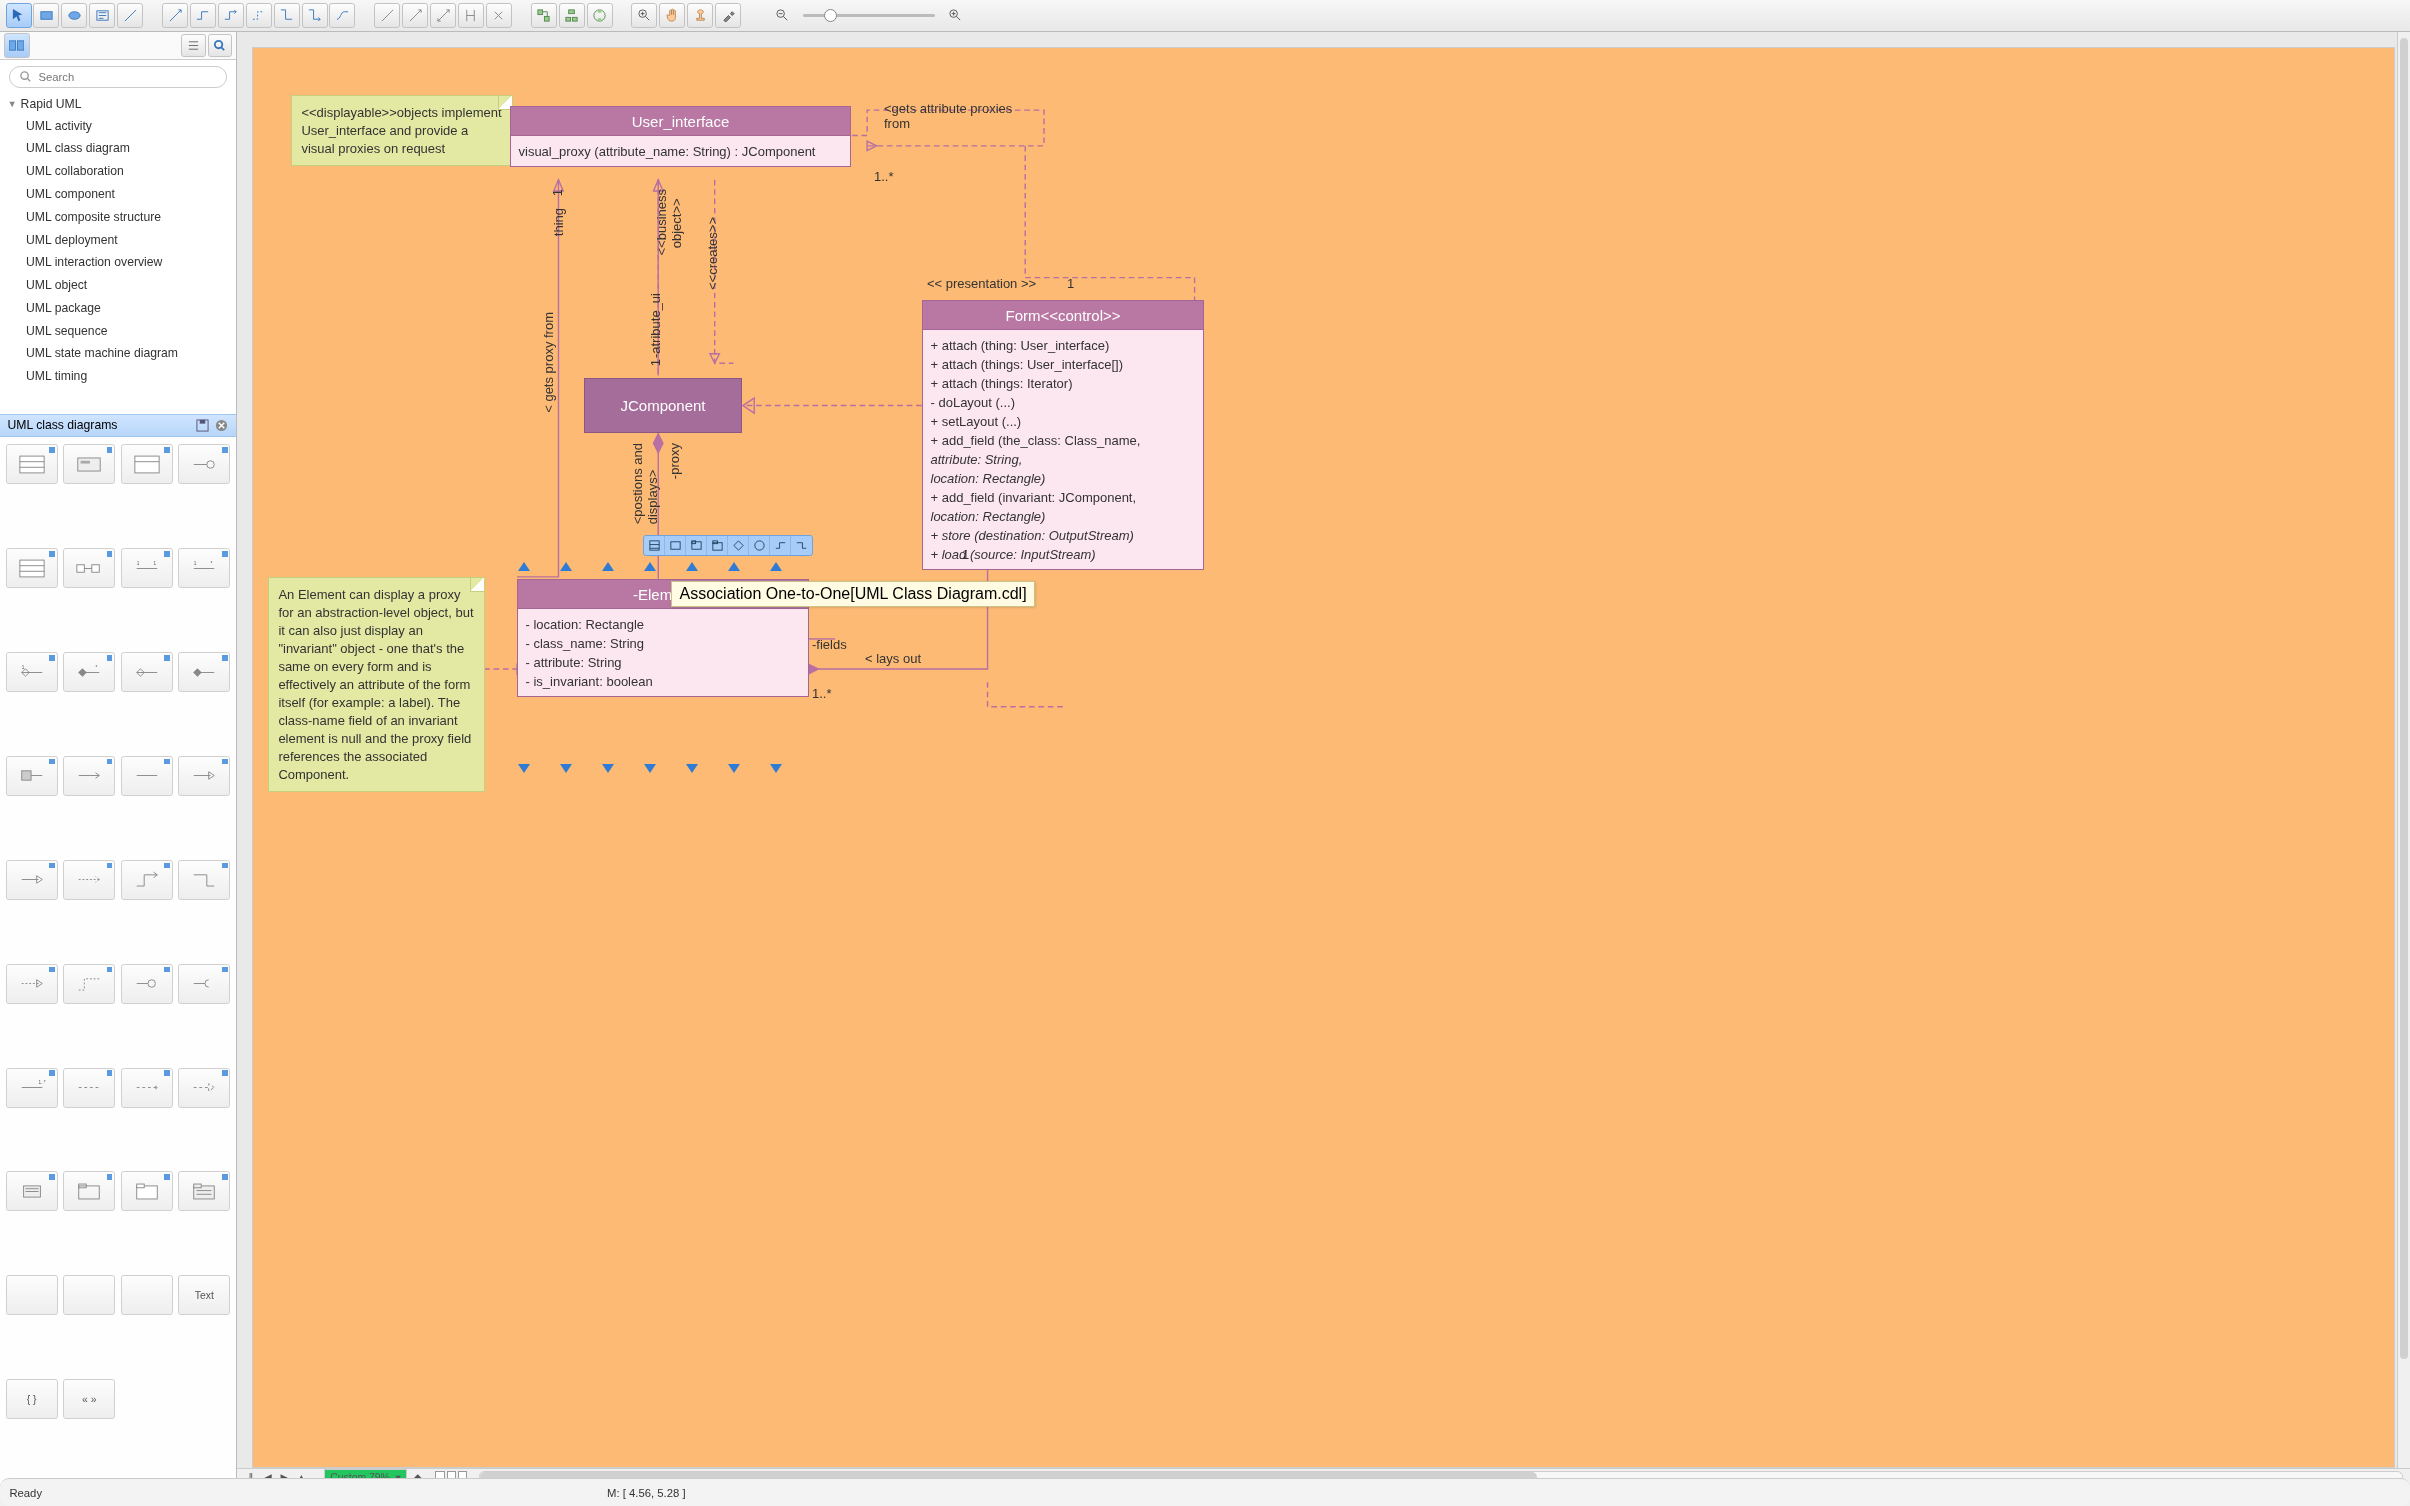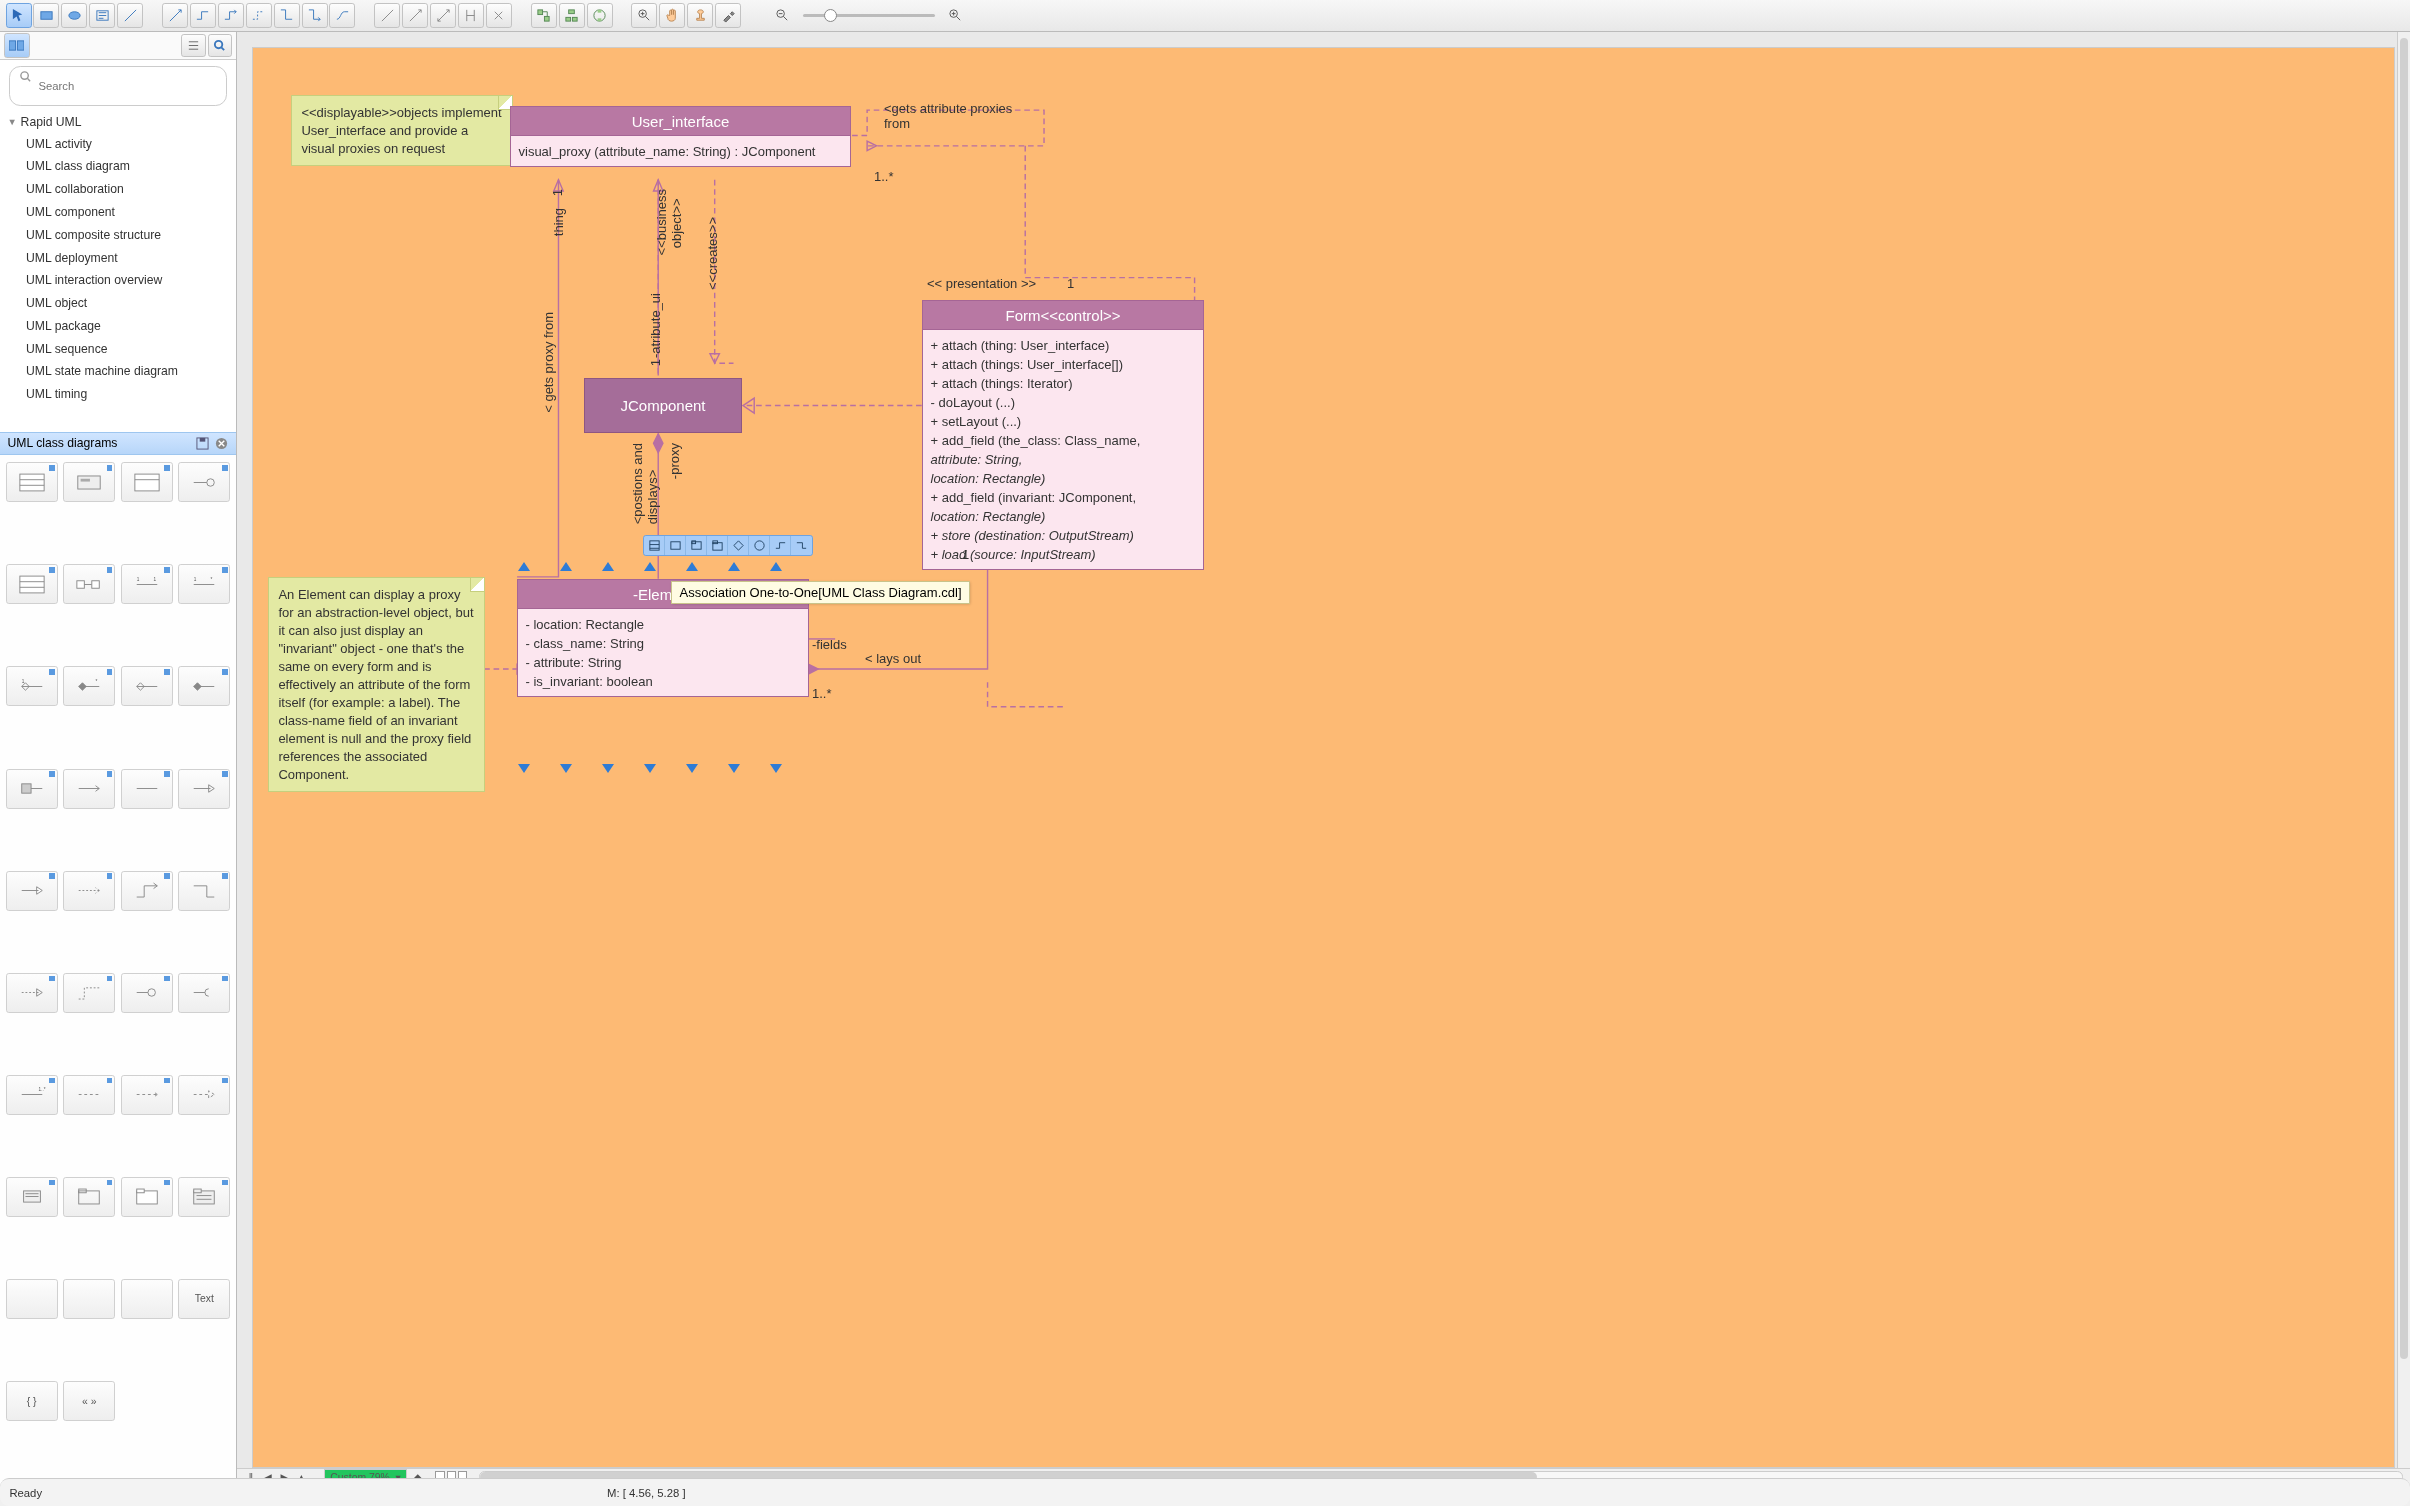--- a/index.html
+++ b/index.html
@@ -18,21 +18,21 @@
 .zoom-thumb { position: absolute; width: 13px; height: 13px; background: #fff; border: 0.9px solid #888; border-radius: 50%; top: -4.7px; left: 21px; }
 
 
 .left-panel { position: absolute; top: 32px; left: 0; width: 237px; bottom: 21px; background: #fff; border-right: 0.9px solid #bbb; display: flex; flex-direction: column; }
 .lp-tabs { height: 28px; background: #fafafa; border-bottom: 0.9px solid #ccc; display: flex; align-items: center; padding: 0 3.8px; }
 .lp-tab-left { width: 26px; height: 24.5px; display: flex; align-items: center; justify-content: center; border: 0.9px solid #c3c3c3; border-radius: 2.8px; background: linear-gradient(#d0e5ff,#a7ccf7); }
 .lp-tab-right { margin-left: auto; display: flex; gap: 1.9px; }
 .lp-tab-btn { width: 24.5px; height: 22.6px; border: 0.9px solid #c3c3c3; border-radius: 2.8px; background: linear-gradient(#fdfdfd,#e5e5e5); display: flex; align-items: center; justify-content: center; }
 
 .search-row { padding: 5.6px 9.4px; }
-.search-input { width: 100%; height: 40px; border: 0.9px solid #ccc; border-radius: 11.3px; padding: 0 28px 0 28px; font-size: 11.3px; color: #999; background: #fff; }
+.search-input { width: 100%; height: 22px; border: 0.9px solid #ccc; border-radius: 11.3px; padding: 0 28px 0 28px; font-size: 11.3px; color: #999; background: #fff; }
 .search-wrap { position: relative; }
 .search-wrap svg { position: absolute; left: 9.4px; top: 4.7px; width: 13px; height: 13px; fill: #999; }
 
 .tree { overflow-y: auto; flex: 0 0 auto; max-height: 292px; font-size: 12.2px; color: #333; }
 .tree-root { padding: 3.8px 7.5px; display: flex; align-items: center; gap: 3.8px; font-weight: normal; }
 .tree-item { padding: 1.9px 7.5px 1.9px 26px; line-height: 19px; cursor: pointer; }
 .tree-caret { color: #888; font-size: 9.4px; }
 
 
 .lib-header { height: 22.6px; background: linear-gradient(#d0e5ff,#b7d6f9); border-top: 0.9px solid #9ec6ef; border-bottom: 0.9px solid #9ec6ef; display: flex; align-items: center; padding: 0 7.5px; font-size: 12.2px; margin-top: 29px; }
@@ -65,21 +65,21 @@
 .dlabel { position: absolute; font-size: 13px; color: #333; }
 .dlabel.vertical { writing-mode: vertical-rl; transform: rotate(180deg); }
 
 
 .sel-marker-row { position: absolute; display: flex; gap: 30px; }
 .sel-marker { width: 0; height: 0; border-left: 6.6px solid transparent; border-right: 6.6px solid transparent; }
 .sel-marker.up { border-bottom: 9.4px solid #2f7cd6; }
 .sel-marker.down { border-top: 9.4px solid #2f7cd6; }
 
 
-.tooltip { position: absolute; background: #fffce3; border: 0.9px solid #c9c38a; padding: 2.8px 7.5px; font-size: 13px; box-shadow: 0.9px 0.9px 2.8px rgba(0,0,0,0.2); }
+.tooltip { position: absolute; background: #fffce3; border: 0.9px solid #c9c38a; padding: 2.8px 7.5px; font-size: 16px; box-shadow: 0.9px 0.9px 2.8px rgba(0,0,0,0.2); }
 
 .tool-palette { position: absolute; display: flex; background: #a7ccf7; border: 0.9px solid #6ea3e0; border-radius: 2.8px; }
 .tool-palette .pbtn { width: 21px; height: 19px; display: flex; align-items: center; justify-content: center; border-right: 0.9px solid #8cb8e6; }
 
 
 .connector { position: absolute; stroke: #b86fa3; stroke-width: 1.5; fill: none; }
 .dashed { stroke-dasharray: 6 4; }
 
 
 .hscroll-bar { position: absolute; left: 237px; right: 0; bottom: 21px; height: 17px; background: #f0f0f0; border-top: 0.9px solid #ccc; display: flex; align-items: center; padding: 0 7.5px; gap: 3.8px; font-size: 10.4px; color: #555; }

